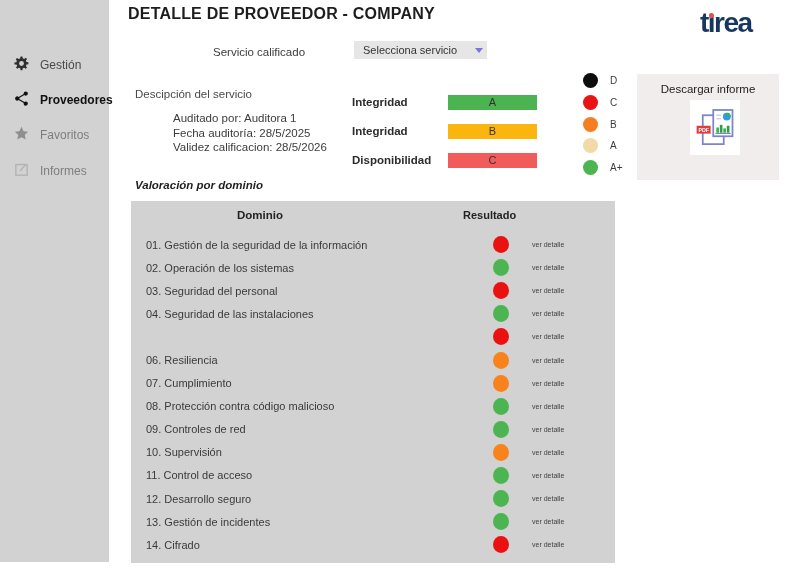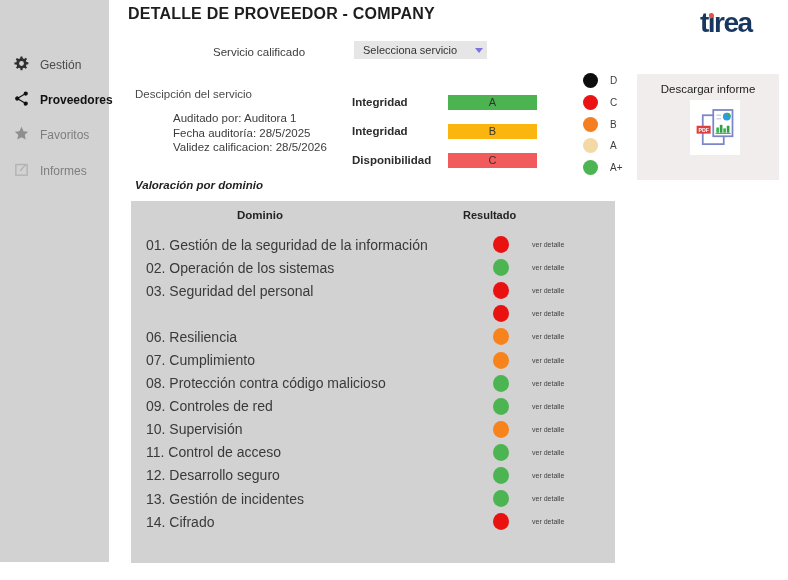--- a/index.html
+++ b/index.html
@@ -55,21 +55,21 @@
   .download-label { margin-top:9px; text-align:center; font-size:11.5px; color:#222; }
   .download-icon-tile { position:absolute; left:53px; top:26px; width:50px; height:55px; background:#fff; display:flex; align-items:center; justify-content:center; }
 
   
   .domains-title { position:absolute; left:135px; top:179px; font-size:11.5px; font-weight:bold; color:#1f1f1f;font-style:italic; }
   .domains-panel { position:absolute; left:131px; top:201px; width:484px; height:362px; background:#d2d2d2; }
   .col-domain { position:absolute; left:0; top:8px; width:242px; text-align:center; font-size:11.5px; font-weight:bold; color:#232323;margin-left:8px; }
   .col-result { position:absolute; left:332px; top:8px; width:92px; text-align:left; font-size:11px; font-weight:bold; color:#232323; }
   .domain-rows { position:absolute; left:0; top:32px; width:100%; }
   .domain-row { position:relative; height:23.1px; display:flex; align-items:center; }
-  .domain-name { position:absolute; left:15px; font-size:14px; color:#3a3a3a; white-space:nowrap; }
+  .domain-name { position:absolute; left:15px; font-size:11px; color:#3a3a3a; white-space:nowrap; }
   .domain-dot { position:absolute; left:362px; width:16px; height:17px; border-radius:50%; }
   .domain-detail { position:absolute; left:401px; font-size:7px; color:#424242; cursor:pointer; }
 </style>
 </head>
 <body>
 
 <div class="app">
 
   <aside class="sidebar">
     <nav>
@@ -210,20 +210,25 @@
     <span class="domain-name">02. Operación de los sistemas</span>
     <span class="domain-dot" style="background: rgb(76, 181, 81);"></span>
     <a class="domain-detail">ver detalle</a>
   </div>
         <div class="domain-row">
     <span class="domain-name">03. Seguridad del personal</span>
     <span class="domain-dot" style="background: rgb(234, 17, 17);"></span>
     <a class="domain-detail">ver detalle</a>
   </div>
         <div class="domain-row">
+    <span class="domain-name">04. Seguridad de las instalaciones</span>
+    <span class="domain-dot" style="background: rgb(76, 181, 81);"></span>
+    <a class="domain-detail">ver detalle</a>
+  </div>
+        <div class="domain-row">
     <span class="domain-dot" style="background: rgb(234, 17, 17);"></span>
     <a class="domain-detail">ver detalle</a>
   </div>
         <div class="domain-row">
     <span class="domain-name">06. Resiliencia</span>
     <span class="domain-dot" style="background: rgb(248, 130, 28);"></span>
     <a class="domain-detail">ver detalle</a>
   </div>
         <div class="domain-row">
     <span class="domain-name">07. Cumplimiento</span>

